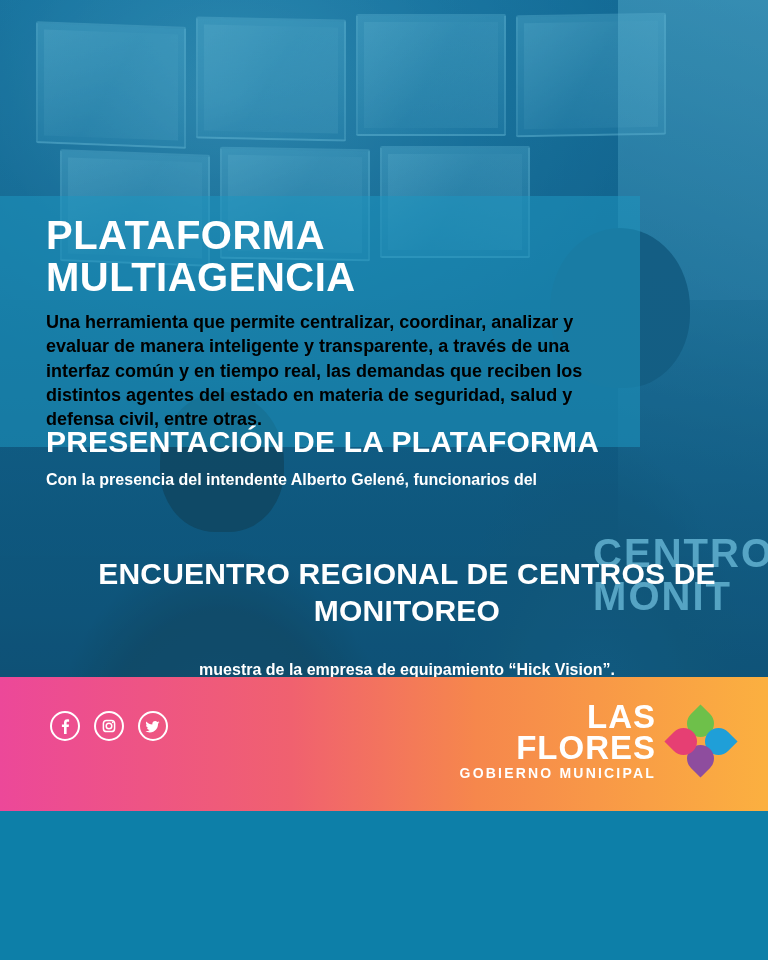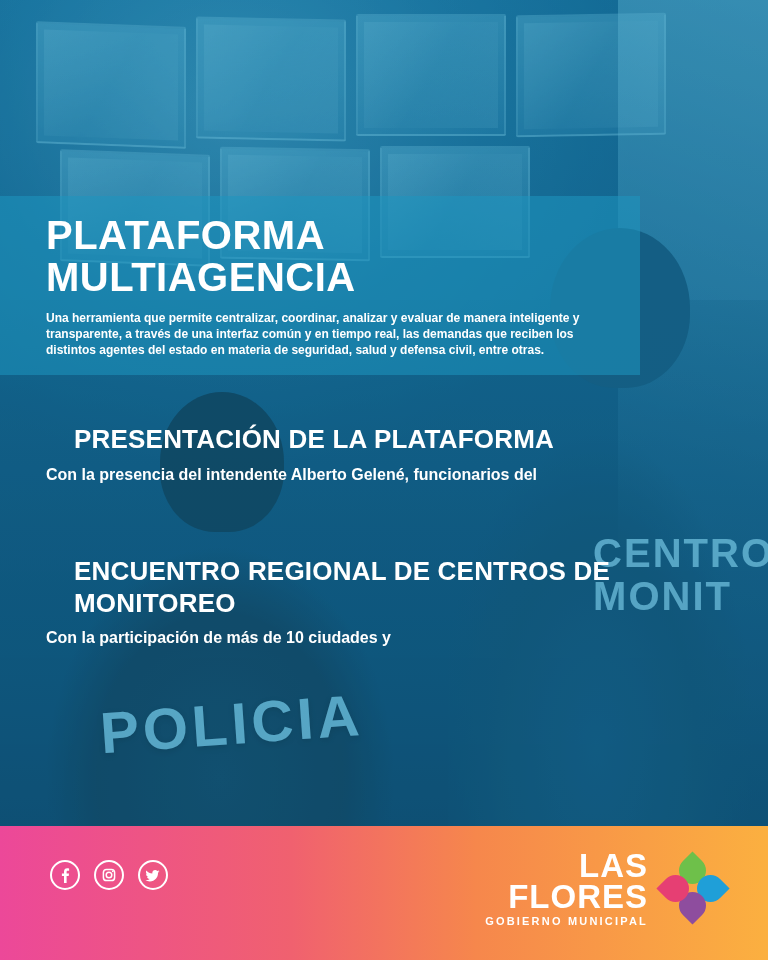--- a/index.html
+++ b/index.html
@@ -7,21 +7,21 @@
   body {
     font-family:"Liberation Sans", sans-serif;
     background:#0d7fa8;
     overflow:hidden;
     position:relative;
   }
 
   #poster {
     position:relative;
     width:768px;
-    height:960px;
+    height:811px;
     overflow:hidden;
     background:#0f86ad;
     text-decoration:underline;
   }
 
   
   .photo {
     position:absolute;
     inset:0;
     background:
@@ -117,43 +117,42 @@
   }
   .headline {
     color:#ffffff;
     font-size:40px;
     font-weight:bold;
     letter-spacing:0.5px;
     line-height:1.05;
     margin-bottom:12px;
   }
   .lede {
-    color:#ffffff;
-    font-size:12px;
+    color:#000000;
+    font-size:18px;
     font-weight:bold;
     line-height:1.35;
     max-width:572px;
   }
 
   .block { position:absolute; left:46px; color:#fff; }
   .block h2 {
-    font-size:26px;
+    font-size:30px;
     font-weight:bold;
     line-height:1.22;
     letter-spacing:0.2px;
-    margin-left:28px;
   }
   .block p {
     margin-top:8px;
     font-size:16px;
     font-weight:bold;
     line-height:1.35;
   }
   #block-presentacion { top:424px; }
-  #block-encuentro   { top:556px; }
+  #block-encuentro   { top:556px;text-align:center; }
 
   
   .footer {
     position:absolute; left:0; right:0; bottom:0; height:134px;
     background:linear-gradient(90deg, #ec4899 0%, #f0616f 38%, #f6874c 62%, #fbb040 100%);
   }
   .social {
     position:absolute; left:50px; top:34px;
     display:flex; gap:14px; align-items:center;
   }
@@ -163,27 +162,27 @@
     display:flex; align-items:center; justify-content:center;
     color:#fff;
   }
   .sbtn svg { display:block; }
   .handle {
     position:absolute; left:46px; top:82px;
     color:#ffffff; font-size:15px; font-weight:bold;
   }
 
   .brand {
-    position:absolute; right:44px; top:24px;
+    position:absolute; right:36px; top:24px;
     display:flex; align-items:center; gap:14px;
   }
   .brand-words { text-align:right; color:#fff; line-height:0.94; }
   .brand-words .l1 { font-size:33px; font-weight:bold; letter-spacing:1px; }
   .brand-words .l2 { font-size:33px; font-weight:bold; letter-spacing:1px; }
-  .brand-words .l3 { font-size:11px; font-weight:bold; letter-spacing:2.2px; margin-top:4px; }
+  .brand-words .l3 { font-size:14px; font-weight:bold; letter-spacing:2.2px; margin-top:4px; }
   .petals { position:relative; width:62px; height:62px; }
   .petal { position:absolute; width:27px; height:27px; border-radius:50% 50% 50% 0; }
   .p1 { left:17px; top:0;   background:#6ec04a; transform:rotate(135deg); }
   .p2 { left:35px; top:18px; background:#1f9fd8; transform:rotate(-135deg); }
   .p3 { left:17px; top:35px; background:#8e4d9e; transform:rotate(-45deg); }
   .p4 { left:0;    top:18px; background:#e63f73; transform:rotate(45deg); }
 </style>
 </head>
 <body>
 
@@ -224,21 +223,22 @@
       <p>
         <span>Con la presencia del intendente Alberto Gelené, funcionarios del</span><br>
       </p>
     </div>
 
     <div class="block" id="block-encuentro">
       <h2>
         <span>ENCUENTRO REGIONAL DE CENTROS DE MONITOREO</span><br>
       </h2>
       <p>
-        <span>Con la participación de más de 10 ciudades y</span><br>
+        <br>
+        <span>muestra de la empresa de equipamiento “Hick Vision”.</span>
       </p>
     </div>
 
     <div class="footer">
       <div class="social">
         <span class="sbtn">
           <svg width="16" height="16" viewBox="0 0 16 16" fill="currentColor">
               <path d="M9.6 16V8.9h2.1l.3-2.5H9.6V4.9c0-.7.2-1.2 1.2-1.2h1.3V1.5C11.9 1.4 11.1 1.3 10.2 1.3c-1.9 0-3.2 1.2-3.2 3.3v1.8H4.9v2.5H7V16h2.6z"></path>
             </svg>
         </span>

